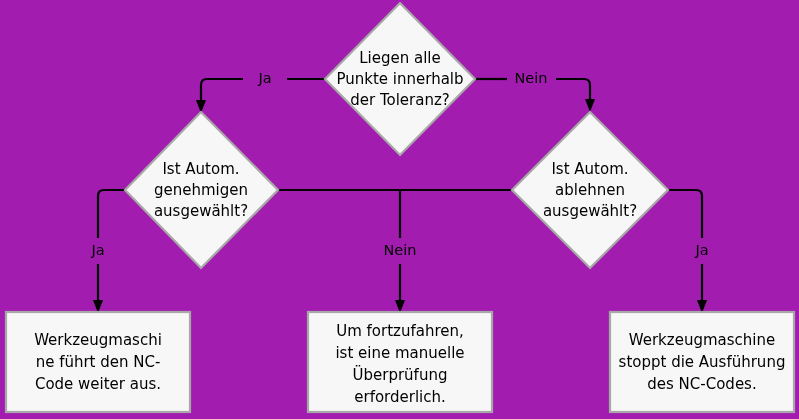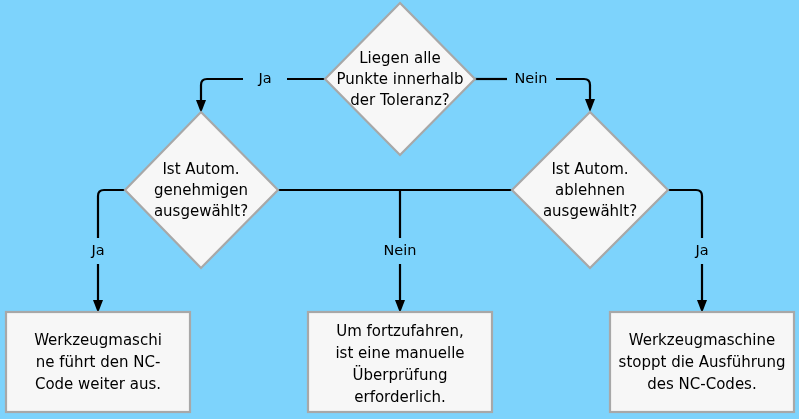--- a/index.html
+++ b/index.html
@@ -7,21 +7,21 @@
     padding: 0;
     background: #ffffff;
   }
   body {
     font-family: "DejaVu Sans", sans-serif;
   }
   #flowchart-root {
     position: relative;
     width: 799px;
     height: 419px;
-    background: #7dd3fc;
+    background: #a21caf;
     overflow: hidden;
   }
   svg.fc-canvas {
     position: absolute;
     top: 0;
     left: 0;
     width: 799px;
     height: 419px;
   }
   .node-shape {

